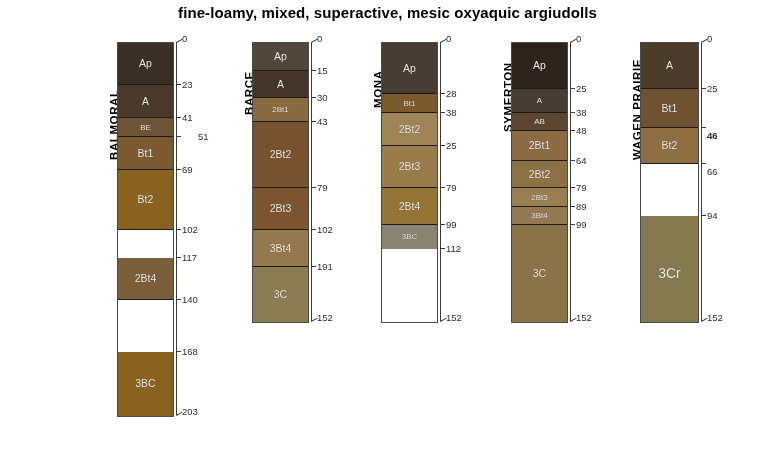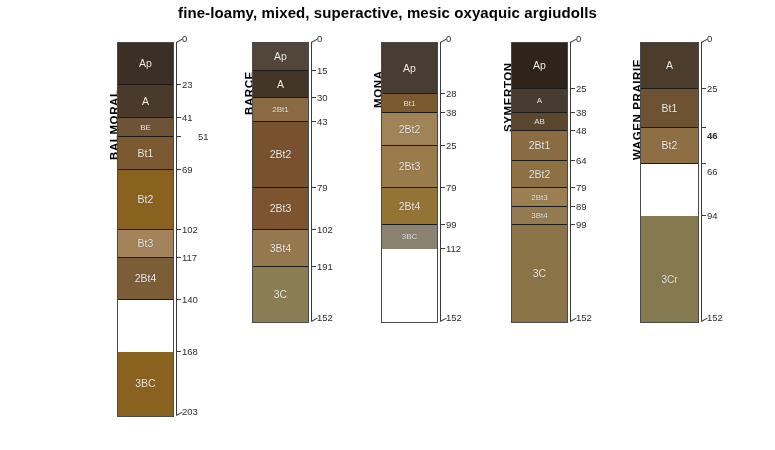--- a/index.html
+++ b/index.html
@@ -107,23 +107,20 @@
             <div class="horizon-label" style="font-size: 10.5px; top: 9.9375px;">A</div>
           </div>
           <div class="horizon" style="top: 75px; height: 19px; width: 55px; background: rgb(110, 84, 55);">
             <div class="horizon-label" style="font-size: 8px; top: 4.5px;">BE</div>
           </div>
           <div class="horizon" style="top: 94px; height: 33px; width: 55px; background: rgb(123, 90, 49);">
             <div class="horizon-label" style="font-size: 10.5px; top: 9.9375px;">Bt1</div>
           </div>
           <div class="horizon" style="top: 127px; height: 60px; width: 55px; background: rgb(138, 98, 32);">
             <div class="horizon-label" style="font-size: 10.5px; top: 23.4375px;">Bt2</div>
-          </div>
-          <div class="horizon" style="top: 187px; height: 28px; width: 55px; background: rgb(162, 131, 90);">
-            <div class="horizon-label" style="font-size: 10.5px; top: 7.4375px;">Bt3</div>
           </div>
           <div class="horizon" style="top: 215px; height: 42px; width: 55px; background: rgb(123, 93, 56);">
             <div class="horizon-label" style="font-size: 10.5px; top: 14.4375px;">2Bt4</div>
           </div>
           <div class="horizon" style="top: 309px; height: 64px; width: 55px; background: rgb(138, 98, 32); border-bottom: none;">
             <div class="horizon-label" style="font-size: 10.5px; top: 25.4375px;">3BC</div>
           </div>
         </div>
         <div class="depth-axis" style="left: 176px; top: 42px; height: 373px;"></div>
         <div class="leader" style="left: 176px; top: 42px; width: 7px; transform: rotate(-28deg);"></div>
@@ -284,21 +281,21 @@
           <div class="horizon" style="top: 0px; height: 46px; width: 57px; background: rgb(75, 60, 44);">
             <div class="horizon-label" style="font-size: 10.5px; top: 16.4375px;">A</div>
           </div>
           <div class="horizon" style="top: 46px; height: 39px; width: 57px; background: rgb(111, 82, 49);">
             <div class="horizon-label" style="font-size: 10.5px; top: 12.9375px;">Bt1</div>
           </div>
           <div class="horizon" style="top: 85px; height: 36px; width: 57px; background: rgb(142, 110, 67);">
             <div class="horizon-label" style="font-size: 10.5px; top: 11.4375px;">Bt2</div>
           </div>
           <div class="horizon" style="top: 173px; height: 106px; width: 57px; background: rgb(133, 122, 79); border-bottom: none;">
-            <div class="horizon-label" style="font-size: 10px; top: 58px;">3Cr</div>
+            <div class="horizon-label" style="font-size: 14px; top: 49px;">3Cr</div>
           </div>
         </div>
         <div class="depth-axis" style="left: 701px; top: 42px; height: 279px;"></div>
         <div class="leader" style="left: 701px; top: 42px; width: 7px; transform: rotate(-28deg);"></div>
         <div class="depth-label" style="left: 707px; top: 33px;">0</div>
         <div class="depth-tick" style="left: 701px; top: 88px; width: 5px;"></div>
         <div class="depth-label" style="left: 707px; top: 83px;">25</div>
         <div class="depth-tick" style="left: 701px; top: 127px; width: 5px;"></div>
         <div class="depth-label" style="left: 707px; top: 130px; font-weight: bold;">46</div>
         <div class="depth-tick" style="left: 701px; top: 163px; width: 5px;"></div>

